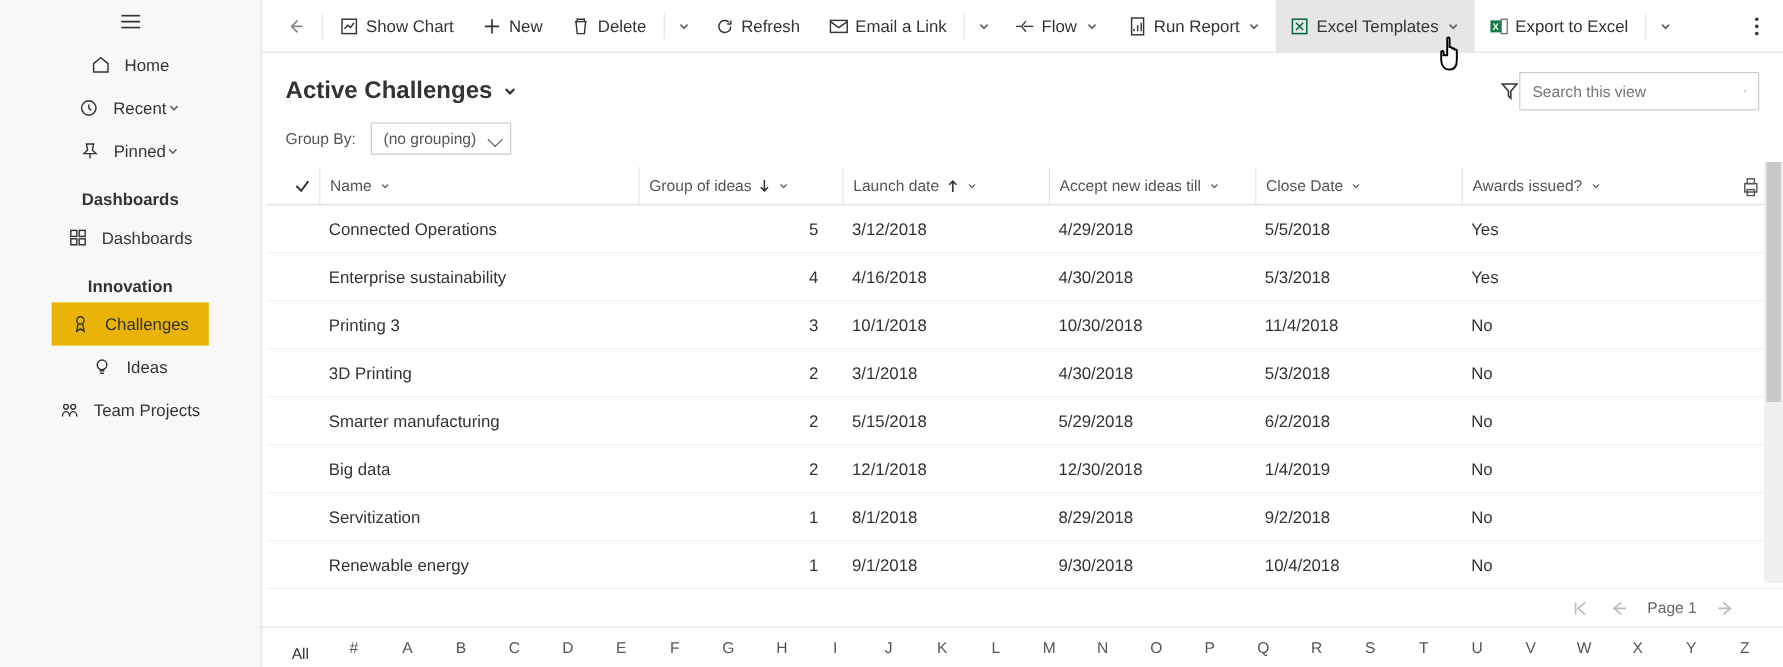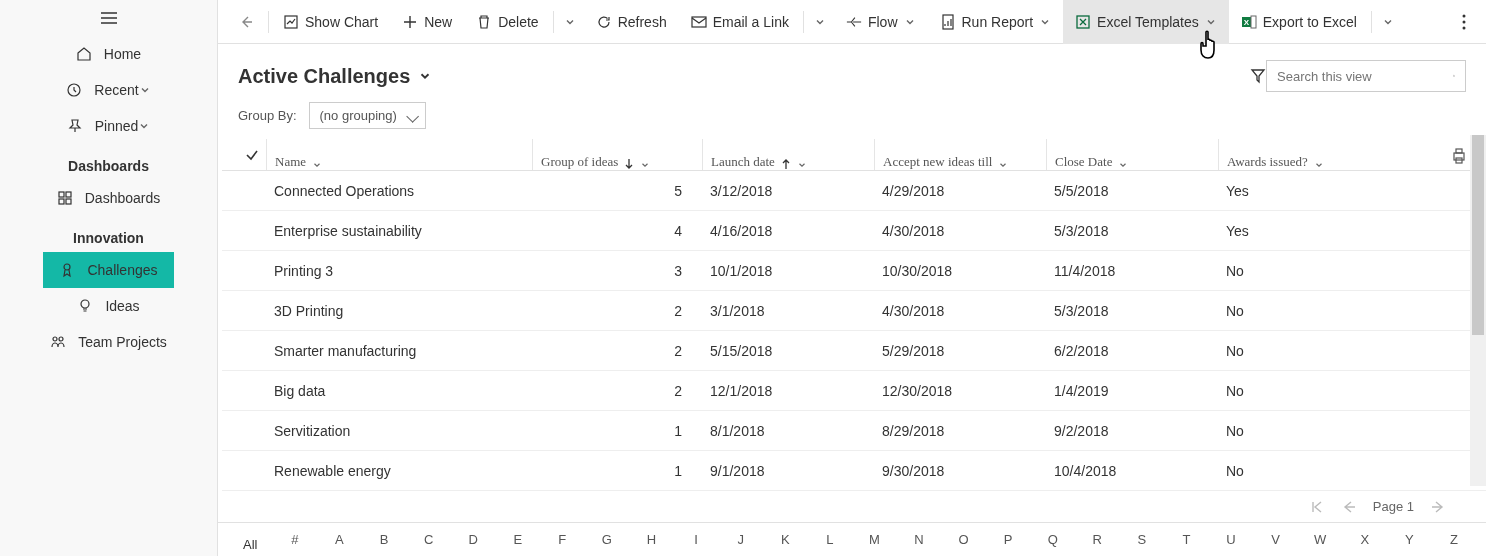--- a/index.html
+++ b/index.html
@@ -28,21 +28,21 @@
 }
 .hamburger svg { display: block; }
 .nav-item {
   display: flex;
   align-items: center;
   padding: 10px 16px;
   cursor: pointer;
   color: #333;
   position: relative;
 }
-.nav-item.active { background: #14b8a6; }
+.nav-item.active { background: #eab308; }
 .nav-icon {
   width: 16px;
   height: 16px;
   margin-right: 12px;
   display: inline-flex;
   align-items: center;
   justify-content: center;
 }
 .nav-chevron {
   margin-left: auto;
@@ -189,27 +189,26 @@
   display: flex;
   align-items: center;
   border-bottom: 1px solid #e1e1e1;
   height: 32px;
   font-size: 13px;
   color: #555;
   padding-left: 16px;
 }
 .th {
   display: flex;
-  align-items: flex-end;
+  align-items: center;
   gap: 6px;
   cursor: pointer;
   padding: 0 8px;
   border-left: 1px solid #e5e5e5;
   height: 100%;
-  font-family: Liberation Serif, serif;
 }
 .th:first-of-type { border-left: none; }
 .check-col { width: 28px; display:flex; align-items:center; justify-content:center; }
 .col-name { width: 266px; }
 .col-num { width: 170px; justify-content: flex-start; }
 .col-launch { width: 172px; }
 .col-accept { width: 172px; }
 .col-close { width: 172px; }
 .col-awards { width: 170px; }
 .table-body { }

